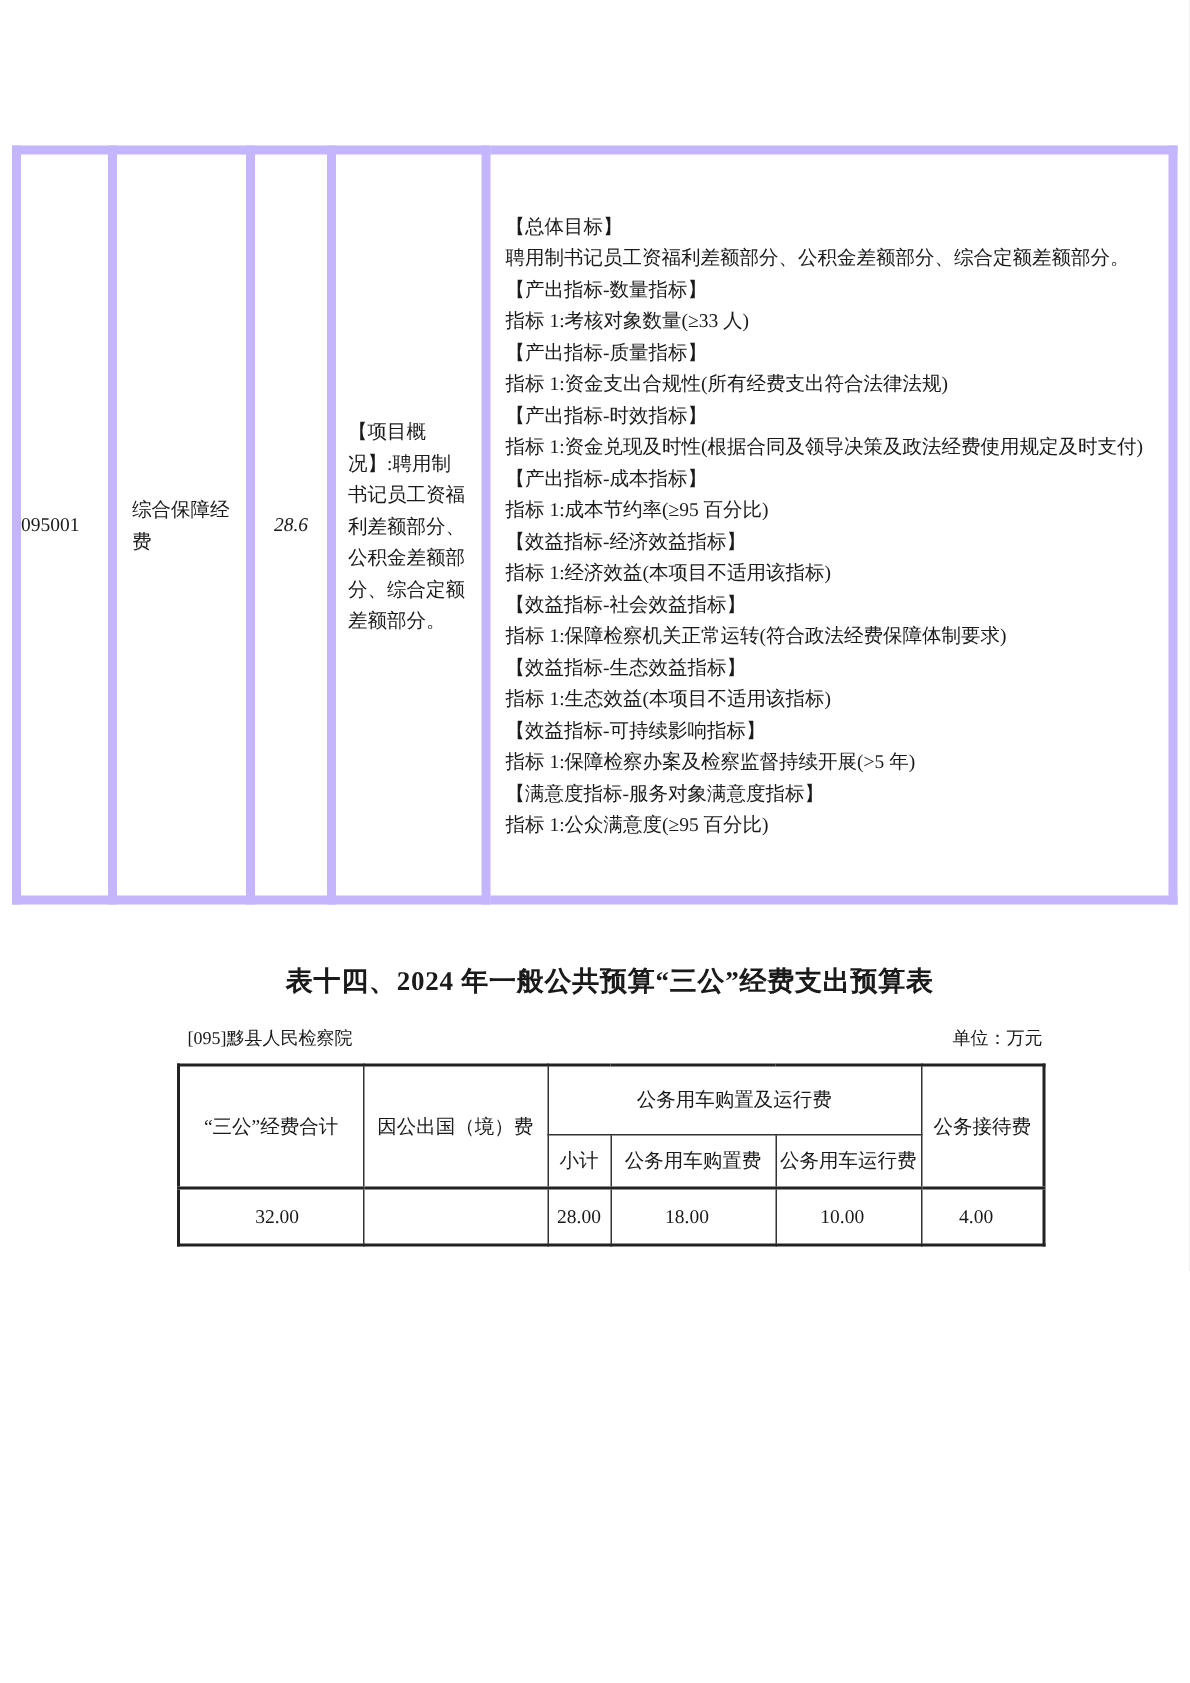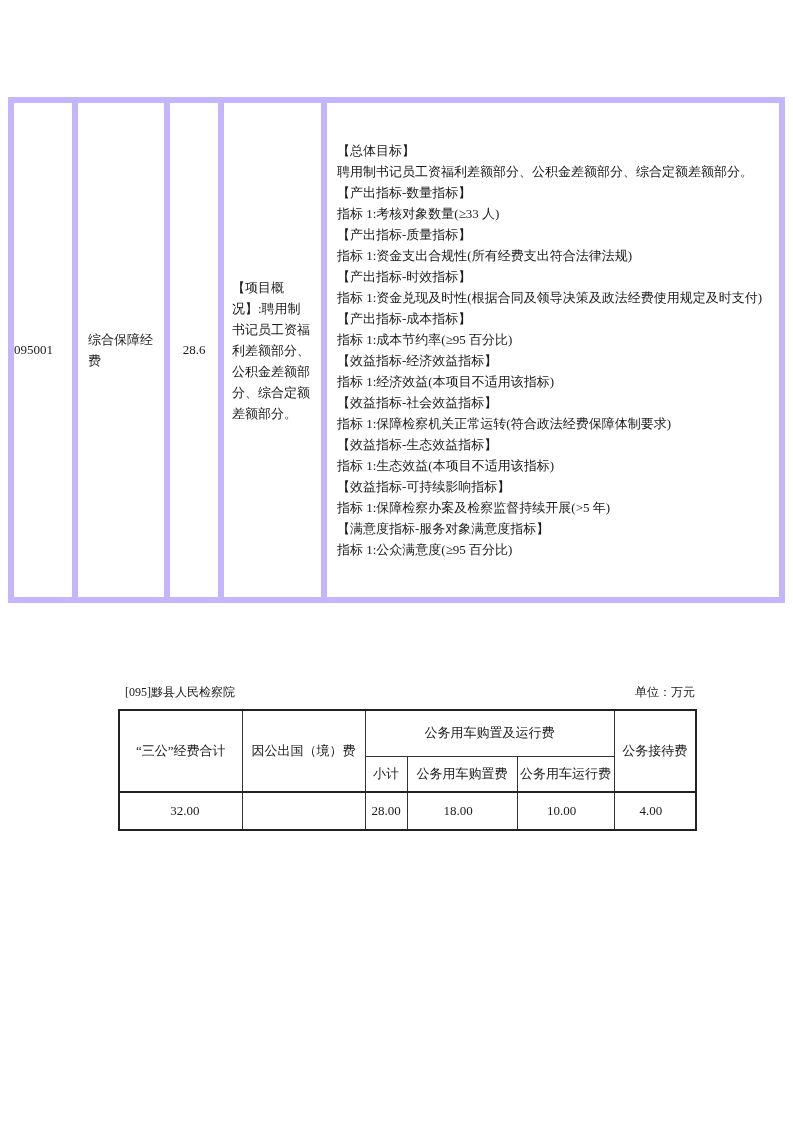--- a/index.html
+++ b/index.html
@@ -21,21 +21,21 @@
     border-collapse:collapse; table-layout:fixed;
     border:2px solid #222;
     font-size:13px;
   }
   table.perf td {
     border:6px solid #c4b5fd;
     vertical-align:middle;
   }
   td.cell-code { }
   td.cell-name { padding:16px 10px; line-height:21px; text-align:left; }
-  td.cell-amount { text-align:center; }
+  td.cell-amount { text-align:center;font-style:italic; }
   td.cell-overview { padding:0 8px; line-height:21px; text-align:left; }
   td.cell-indicators { padding:0 0 0 10px; line-height:21px; text-align:left;
                        white-space:nowrap; overflow:hidden; }
 
   
   .sec-title {
     position:absolute; left:118px; top:642px; width:577px;
     text-align:center; font-weight:bold; font-size:18px;
     letter-spacing:0.5px;
   }
@@ -108,20 +108,21 @@
             <div>指标 1:生态效益(本项目不适用该指标)</div>
             <div>【效益指标-可持续影响指标】</div>
             <div>指标 1:保障检察办案及检察监督持续开展(&gt;5 年)</div>
             <div>【满意度指标-服务对象满意度指标】</div>
             <div>指标 1:公众满意度(≥95 百分比)</div>
           </td>
     </tr>
   </tbody>
     </table>
 
+  <div class="sec-title">表十四、2024 年一般公共预算“三公”经费支出预算表</div>
   <div class="org-label">[095]黟县人民检察院</div>
   <div class="unit-label">单位：万元</div>
 
   <table class="sg">
     <colgroup>
       <col style="width:123px">
         <col style="width:123px">
         <col style="width:42px">
       <col style="width:110px">
         <col style="width:97px">

